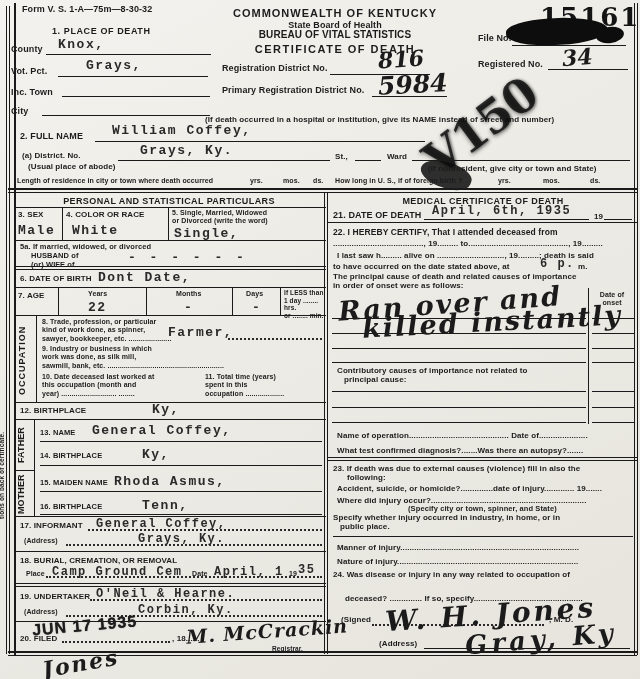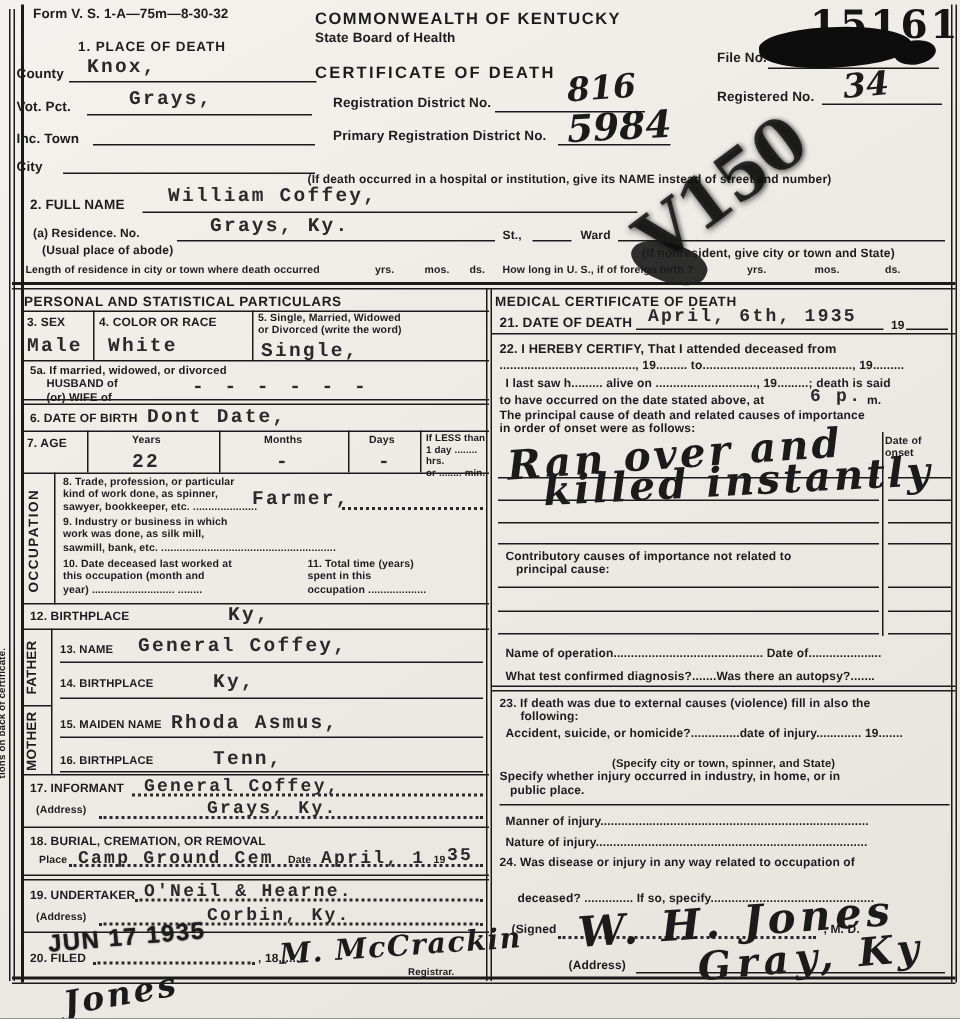--- a/index.html
+++ b/index.html
@@ -13,21 +13,21 @@
   .lbl9{font-size:9px;} .lbl10{font-size:10px;} .lbl11{font-size:11px;}
   .typed{font-family:"Liberation Mono",monospace;font-weight:bold;font-size:12px;
          color:#2a2a2a;letter-spacing:1.5px;white-space:nowrap;}
   .typed13{font-size:13px;}
   .hand{font-family:"DejaVu Serif",serif;font-style:italic;font-weight:bold;
         color:#1b1b1b;white-space:nowrap;}
   .hline{position:absolute;background:#1a1a1a;height:1px;}
   .vline{position:absolute;background:#1a1a1a;width:1px;}
   .dotline{position:absolute;height:0;border-bottom:2px dotted #2a2a2a;}
   .vert{writing-mode:vertical-rl;transform:rotate(180deg);text-align:center;}
-  .center{}
+  .center{text-align:center;}
   .stamp{font-family:"Liberation Sans",sans-serif;font-weight:bold;color:#161616;}
   .blob{position:absolute;background:#0d0d0d;}
 </style>
 </head>
 <body>
 
 <div class="page">
 
   <div class="vline" style="left:6px;top:6px;height:648px"></div>
   <div class="vline" style="left:9px;top:6px;height:648px"></div>
@@ -49,20 +49,21 @@
   <div class="hline" style="left:58px;top:76px;width:150px"></div>
 
   <div class="abs lbl lbl9" style="left:11px;top:87px">Inc.  Town</div>
   <div class="hline" style="left:62px;top:96px;width:148px"></div>
 
   <div class="abs lbl lbl9" style="left:11px;top:106px">City</div>
   <div class="hline" style="left:42px;top:115px;width:168px"></div>
 
   <div class="abs lbl lbl11 center" style="left:210px;top:7px;width:250px;letter-spacing:1px">COMMONWEALTH  OF  KENTUCKY</div>
   <div class="abs lbl lbl9 center" style="left:210px;top:20px;width:250px;font-weight:bold">State Board of Health</div>
+  <div class="abs lbl lbl10 center" style="left:210px;top:29px;width:250px">BUREAU OF VITAL STATISTICS</div>
   <div class="abs lbl lbl11 center" style="left:210px;top:43px;width:250px;letter-spacing:1.5px">CERTIFICATE  OF  DEATH</div>
 
   <div class="abs lbl lbl9" style="left:222px;top:63px">Registration District No.</div>
   <div class="abs hand" style="left:378px;top:46px;font-size:22px;transform:rotate(-4deg)">816</div>
   <div class="hline" style="left:330px;top:74px;width:100px"></div>
 
   <div class="abs lbl lbl9" style="left:222px;top:85px">Primary Registration District No.</div>
   <div class="abs hand" style="left:378px;top:70px;font-size:25px;transform:rotate(-3deg)">5984</div>
   <div class="hline" style="left:372px;top:96px;width:75px"></div>
 
@@ -77,21 +78,21 @@
   <div class="abs hand" style="left:562px;top:44px;font-size:22px;transform:rotate(-5deg)">34</div>
   <div class="hline" style="left:548px;top:69px;width:80px"></div>
 
   <div class="abs" style="left:418px;top:78px;width:190px;height:80px;transform:rotate(-37deg);font-family:'DejaVu Serif',serif;font-weight:bold;font-size:46px;letter-spacing:-1px;color:rgba(14,14,14,.82);text-shadow:1px 1px 3px rgba(14,14,14,.55), -1px 2px 4px rgba(14,14,14,.35)">V150</div>
   <div class="blob" style="left:420px;top:162px;width:52px;height:26px;border-radius:60% 40% 55% 45%;transform:rotate(22deg);opacity:.85"></div>
 
   <div class="abs lbl lbl9" style="left:20px;top:131px">2. FULL NAME</div>
   <div class="abs typed typed13" style="left:112px;top:123px">William Coffey,</div>
   <div class="hline" style="left:95px;top:141px;width:330px"></div>
 
-  <div class="abs lbl" style="left:22px;top:151px">(a)  Residence.  No.</div>
+  <div class="abs lbl" style="left:22px;top:151px">(a)  District.  No.</div>
   <div class="abs typed typed13" style="left:140px;top:143px">Grays, Ky.</div>
   <div class="hline" style="left:118px;top:160px;width:212px"></div>
   <div class="abs lbl" style="left:335px;top:152px">St.,</div>
   <div class="hline" style="left:355px;top:160px;width:26px"></div>
   <div class="abs lbl" style="left:387px;top:152px">Ward</div>
   <div class="hline" style="left:412px;top:160px;width:218px"></div>
   <div class="abs lbl" style="left:28px;top:162px">(Usual place of abode)</div>
   <div class="abs lbl" style="left:428px;top:164px">(If nonresident, give city or town and State)</div>
 
   <div class="abs lbl lbl7" style="left:17px;top:177px">Length of residence in city or town where death occurred</div>
@@ -275,20 +276,21 @@
 &nbsp;&nbsp;&nbsp;principal cause:</div>
 
   <div class="abs lbl" style="left:337px;top:431px">Name of operation...........................................  Date of.....................</div>
   <div class="abs lbl" style="left:337px;top:446px">What test confirmed diagnosis?.......Was there an autopsy?.......</div>
   <div class="hline" style="left:328px;top:457px;width:309px"></div>
   <div class="hline" style="left:328px;top:460px;width:309px"></div>
 
   <div class="abs lbl" style="left:333px;top:464px">23. If death was due to external causes (violence) fill in also the
 &nbsp;&nbsp;&nbsp;&nbsp;&nbsp;&nbsp;following:</div>
   <div class="abs lbl" style="left:337px;top:484px">Accident, suicide, or homicide?..............date of injury.............  19.......</div>
+  <div class="abs lbl" style="left:337px;top:496px">Where did injury occur?...................................................................</div>
   <div class="abs lbl lbl75" style="left:408px;top:505px">(Specify city or town, spinner, and State)</div>
   <div class="abs lbl" style="left:333px;top:513px">Specify whether injury occurred in industry, in home, or in
 &nbsp;&nbsp;&nbsp;public place.</div>
   <div class="hline" style="left:333px;top:536px;width:300px"></div>
 
   <div class="abs lbl" style="left:337px;top:543px">Manner of injury.............................................................................</div>
   <div class="abs lbl" style="left:337px;top:557px">Nature of injury..............................................................................</div>
   <div class="abs lbl" style="left:333px;top:570px">24. Was disease or injury in any way related to occupation of</div>
   <div class="abs lbl" style="left:345px;top:594px">deceased? ..............   If so, specify...............................................</div>
 

